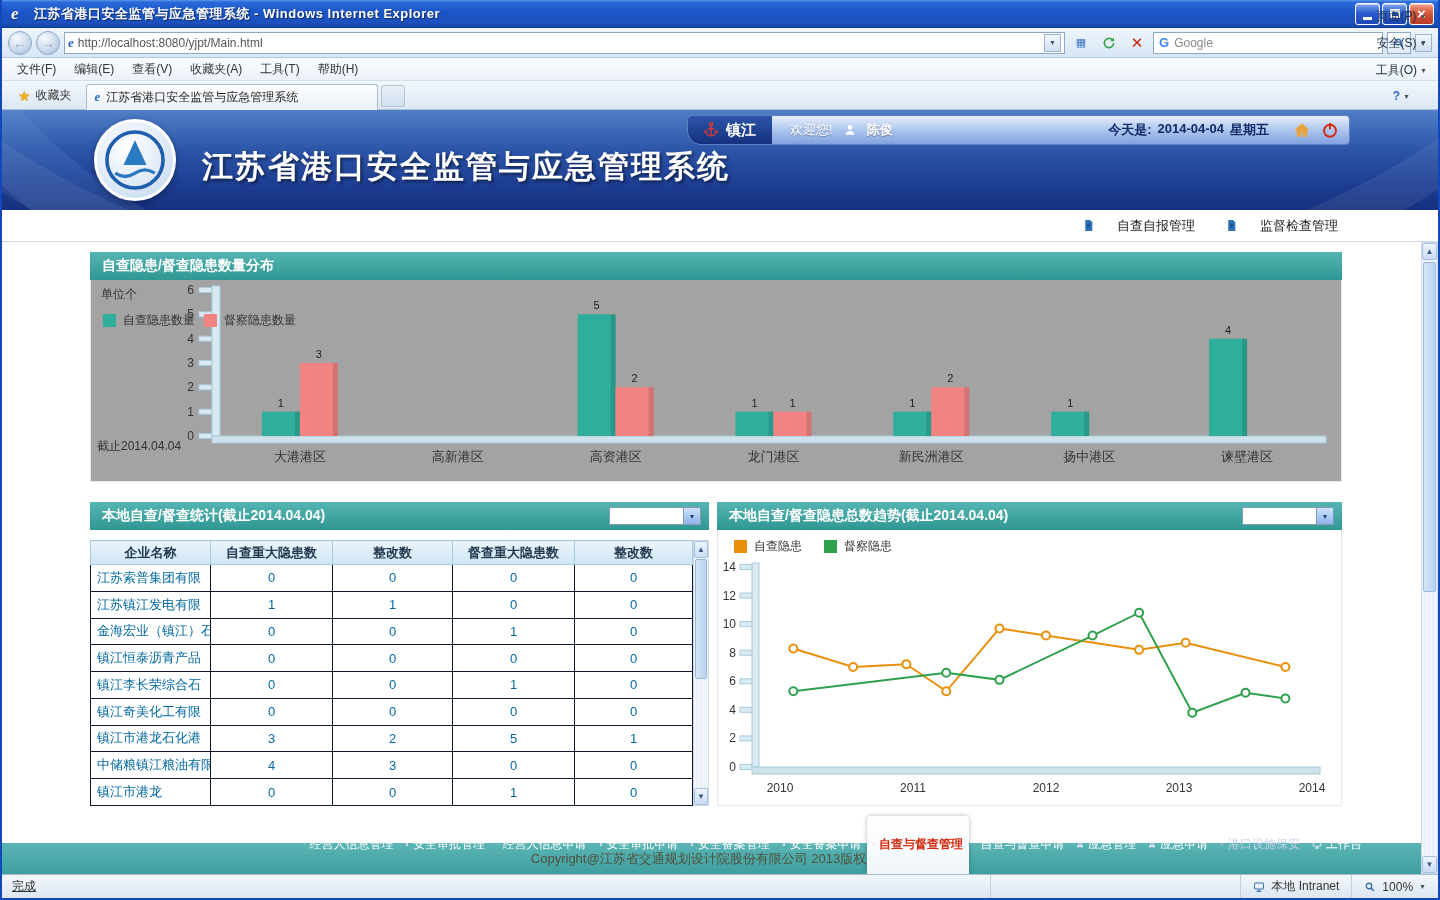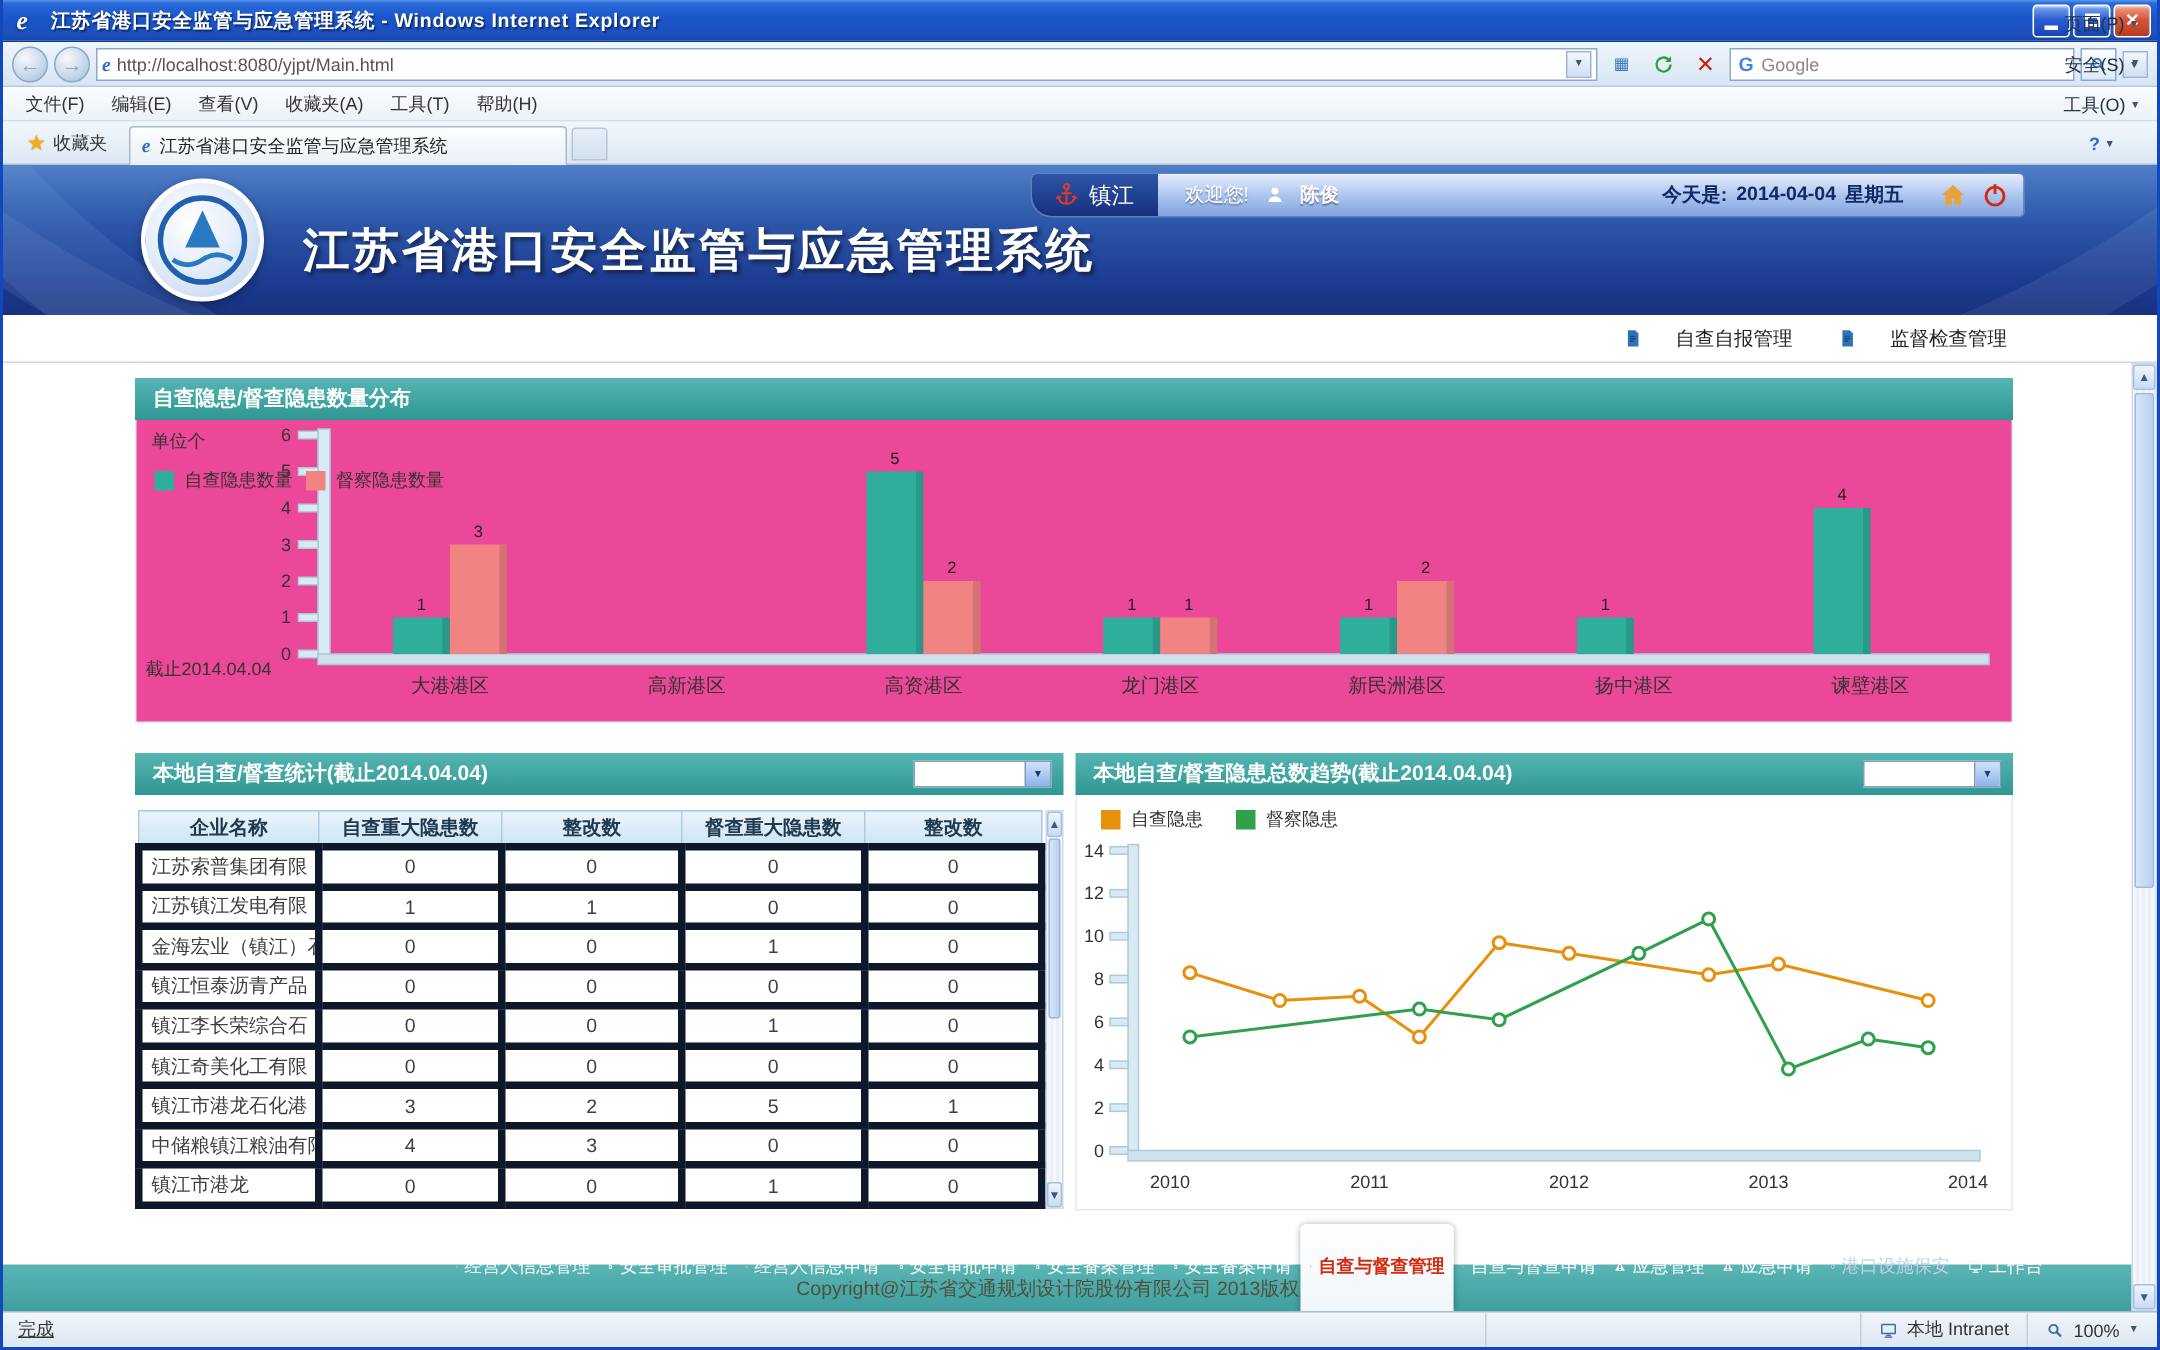--- a/index.html
+++ b/index.html
@@ -60,21 +60,21 @@
   .app-header::before{content:'';position:absolute;width:1700px;height:760px;border-radius:50%;border:46px solid rgba(255,255,255,.07);left:-180px;top:-600px;}
   .app-header::after{content:'';position:absolute;width:1900px;height:860px;border-radius:50%;border:70px solid rgba(130,175,235,.13);left:-120px;top:-660px;}
   .logo{position:absolute;left:92px;top:9px;width:82px;height:82px;border-radius:50%;z-index:3;
     background:radial-gradient(circle at 40% 35%,#ffffff,#dfeaf8 55%,#b9d1ec);border:3px solid #fff;box-shadow:0 2px 6px rgba(0,0,0,.35);
     display:flex;align-items:center;justify-content:center;}
   .app-title{position:absolute;left:200px;top:36px;z-index:3;color:#fff;font-size:31px;font-weight:bold;letter-spacing:2px;
     text-shadow:2px 2px 3px rgba(0,0,0,.5);white-space:nowrap;}
 
   .user-strip{position:absolute;top:5px;left:685px;right:88px;height:30px;z-index:4;display:flex;align-items:center;gap:10px;
     background:linear-gradient(180deg,#e6eefb,#aec6ef 50%,#82a3de);border:1px solid #5d7fc0;border-radius:4px 4px 4px 14px;padding-right:10px;}
-  .city-box{height:28px;display:flex;align-items:center;gap:6px;padding:0 16px 0 14px;color:#fff;font-weight:normal;font-size:15px;
+  .city-box{height:28px;display:flex;align-items:center;gap:6px;padding:0 16px 0 14px;color:#fff;font-weight:bold;font-size:15px;
     background:linear-gradient(180deg,#2d55a8,#16307e);border-radius:3px 0 0 13px;text-align:right;}
   .welcome{color:#fff;font-size:13px;text-shadow:0 1px 1px rgba(0,0,0,.35);margin-left:8px;}
   .uname{color:#fff;font-size:13px;font-weight:bold;text-shadow:0 1px 1px rgba(0,0,0,.35);}
   .today{margin-left:auto;color:#0f2a66;font-size:13px;font-weight:bold;display:flex;gap:6px;margin-right:14px;}
   .strip-ic{width:18px;height:18px;cursor:pointer;}
 
   .nav{position:absolute;left:296px;right:70px;bottom:0;height:58px;display:flex;align-items:flex-end;z-index:4;}
   .nav-item{display:flex;flex-direction:row;align-items:center;justify-content:flex-end;gap:4px;height:58px;padding:5px 6px 7px;color:#fff;font-size:12px;cursor:pointer;min-width:90px;white-space:nowrap;}
   .nav-item.small{min-width:62px;}
   .nav-item .nic{width:21px;height:21px;color:#eef3fb;}
@@ -91,32 +91,32 @@
   .content{position:absolute;top:132px;left:0;right:17px;bottom:0;background:#fff;}
 
   
   .panel-header{height:28px;background:linear-gradient(180deg,#55b5b2,#2f9793);color:#fff;font-weight:bold;font-size:14px;
     display:flex;align-items:center;padding:0 12px;position:relative;}
   .xp-select{position:absolute;right:8px;top:5px;width:92px;height:18px;background:#fff;border:1px solid #7f9db9;display:flex;cursor:pointer;}
   .xp-select .val{flex:1;}
   .xp-select .arr{width:17px;background:linear-gradient(180deg,#cfe2fb,#8fb4e8);border-left:1px solid #7f9db9;color:#1a3f7a;font-size:7px;display:flex;align-items:center;justify-content:center;}
 
   .bar-panel{position:absolute;left:88px;top:10px;width:1252px;}
-  .bar-body{position:relative;height:202px;background:#ec4899;border:1px solid #e2edf3;border-top:none;}
+  .bar-body{position:relative;height:202px;background:#a3a3a3;border:1px solid #e2edf3;border-top:none;}
   .unit-label{position:absolute;left:10px;top:6px;font-size:12px;color:#333;}
   .legend{position:absolute;left:12px;top:32px;display:flex;flex-direction:row;gap:9px;}
   .legend-row{display:flex;align-items:center;gap:7px;font-size:12px;color:#333;}
   .sw{width:13px;height:13px;display:inline-block;}
   .note{position:absolute;left:6px;bottom:26px;font-size:12px;color:#333;}
 
   .table-panel{position:absolute;left:88px;top:260px;width:619px;}
   .stats-wrap{display:flex;margin-top:10px;align-items:stretch;}
   table.stats{border-collapse:collapse;width:602px;table-layout:fixed;background:#fff;padding-left:47px;}
   .stats th{background:linear-gradient(180deg,#eaf4fb,#cfe5f5);border:1px solid #a9cbe0;font-size:13px;font-weight:bold;color:#223a4f;height:24px;padding:0 2px;}
-  .stats td{border:5px solid #0f172a;font-size:13px;height:24px;color:#404040;background:#fff;}
+  .stats td{border:1px solid #0f172a;font-size:13px;height:24px;color:#0369a1;background:#fff;}
   .stats td.name{text-align:left;padding-left:6px;white-space:nowrap;overflow:hidden;}
   .stats td.num{text-align:center;}
 
   .line-panel{position:absolute;left:715px;top:260px;width:625px;}
   .line-body{position:relative;background:#fff;border:1px solid #e2edf3;border-top:none;padding:4px 0 2px;}
   .line-legend{display:flex;gap:22px;padding:4px 0 2px 16px;}
 
   svg text{font-family:"Liberation Sans","DejaVu Sans",sans-serif;}
 
   

